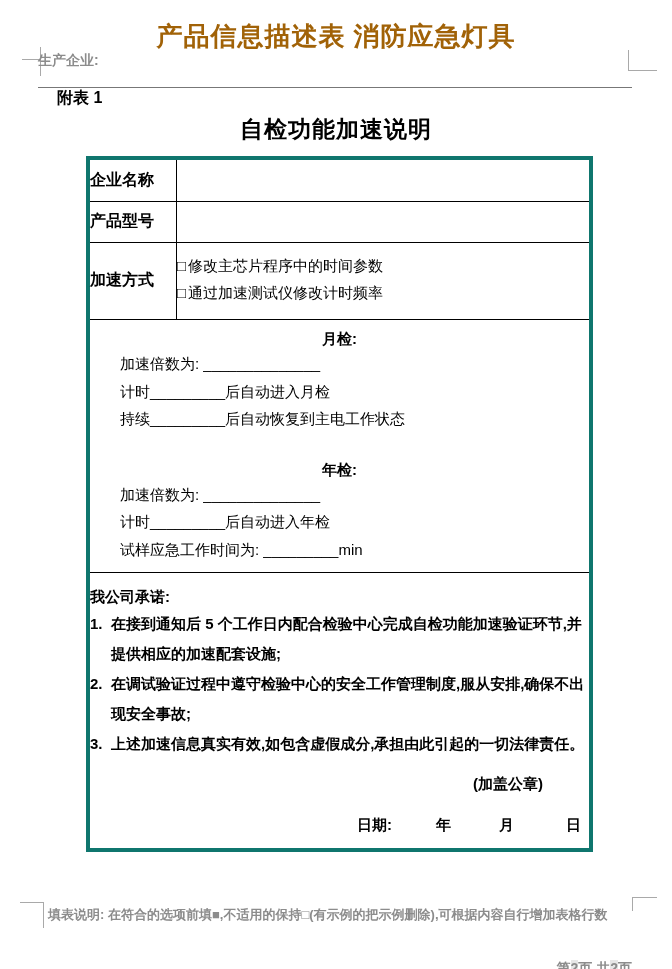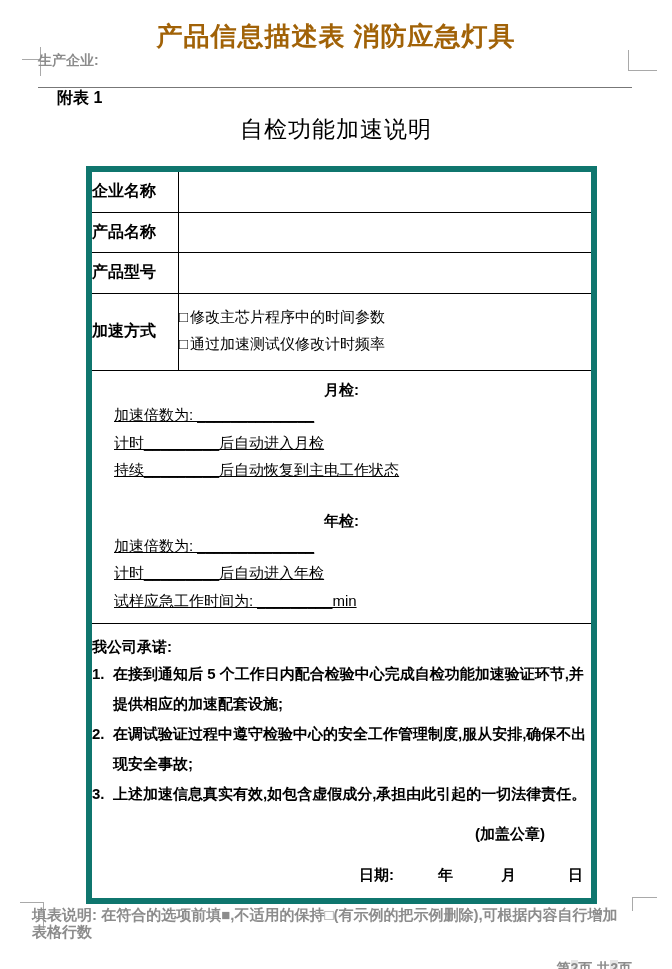--- a/index.html
+++ b/index.html
@@ -12,52 +12,52 @@
   
   .doc-header-title{position:absolute;left:0;top:19px;width:100%;text-align:center;
         font-size:26px;font-weight:bold;color:#a16207;letter-spacing:1px;}
   .producer-line{position:absolute;left:38px;top:51px;width:594px;display:flex;
         border-bottom:1px solid #777;padding-bottom:17px;font-size:14px;line-height:19px;
         font-weight:bold;color:#8c8c8c;}
   .producer-blank{flex:1;}
 
   .annex{position:absolute;left:57px;top:88px;font-size:16px;font-weight:bold;}
   .form-title{position:absolute;left:0;top:114px;width:100%;text-align:center;
-        font-size:23px;font-weight:normal;letter-spacing:1px;}
+        font-size:23px;font-weight:bold;letter-spacing:1px;}
 
   
-  .form-table{position:absolute;left:86px;top:166px;width:500px;
-        border-collapse:collapse;table-layout:fixed;border:6px solid #0f766e;}
+  .form-table{position:absolute;left:86px;top:156px;width:500px;
+        border-collapse:collapse;table-layout:fixed;border:4px solid #0f766e;}
   .form-table td{border:1px solid #000;padding:0;vertical-align:middle;}
   .label-cell{width:86px;padding-left:11px;font-size:16px;font-weight:bold;}
   .value-cell{width:412px;}
 
   .options-cell{vertical-align:top;padding:11px 4px 0 7px;}
   .option-row{font-size:15px;line-height:27px;}
   .cb{margin-right:2px;}
 
   .checks-cell{vertical-align:top;padding:6px 4px 0 5px;font-size:15px;}
   .sec-heading{font-weight:bold;line-height:22px;text-align:center;}
-  .check-line{margin-left:22px;line-height:27.5px;white-space:pre;text-decoration:underline;}
+  .check-line{margin-left:30px;line-height:27.5px;white-space:pre;}
   .annual{margin-top:26px;}
 
   .commit-cell{vertical-align:top;padding:8px 4px 0 5px;font-size:15px;font-weight:bold;}
   .commit-heading{line-height:24px;}
   .commit-item{display:flex;line-height:30px;}
   .commit-num{width:21px;flex:none;}
   .commit-text{flex:1;}
   .seal{text-align:right;padding-right:46px;margin-top:14px;line-height:22px;padding-left:21px;}
   .date-line{display:flex;justify-content:flex-end;margin-top:19px;line-height:22px;
         padding-right:8px;text-align:center;}
   .date-y{margin-left:44px;}
   .date-m{margin-left:48px;}
   .date-d{margin-left:52px;}
 
   
-  .footer-note{position:absolute;left:32px;top:906px;width:592px;font-size:15px;
+  .footer-note{position:absolute;left:48px;top:906px;width:592px;font-size:13px;
         font-weight:bold;color:#8c8c8c;line-height:17px;}
   .page-info{position:absolute;right:40px;top:960px;font-size:14px;font-weight:bold;
         color:#8c8c8c;}
   .page-num{background:#e6e6e6;}
 </style>
 </head>
 <body>
 
 <div class="page">
 
@@ -76,24 +76,20 @@
     <span class="producer-blank"></span>
   </div>
 
   <div class="annex">附表 1</div>
   <div class="form-title">自检功能加速说明</div>
 
   <table class="form-table">
     <tbody>
         <tr style="height:43px;">
       <td class="label-cell">企业名称</td>
-      <td class="value-cell"></td>
-    </tr>
-    <tr style="height:40px;">
-      <td class="label-cell">产品名称</td>
       <td class="value-cell"></td>
     </tr>
     <tr style="height:41px;">
       <td class="label-cell">产品型号</td>
       <td class="value-cell"></td>
     </tr>
     <tr style="height:77px;font-family:Liberation Mono, monospace;">
       <td class="label-cell">加速方式</td>
       <td class="options-cell">
         <div class="option-row"><span class="cb">□</span><span>修改主芯片程序中的时间参数</span></div>

